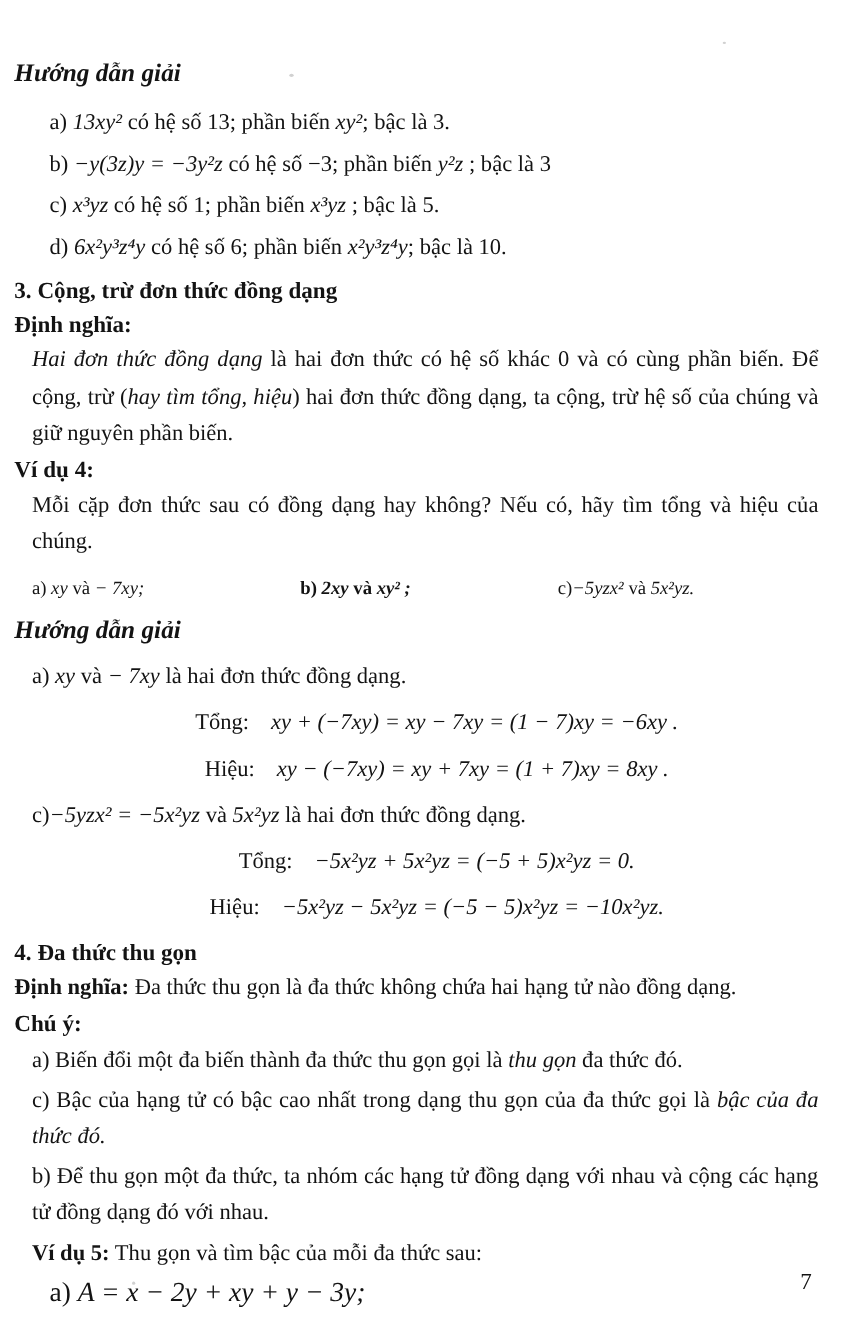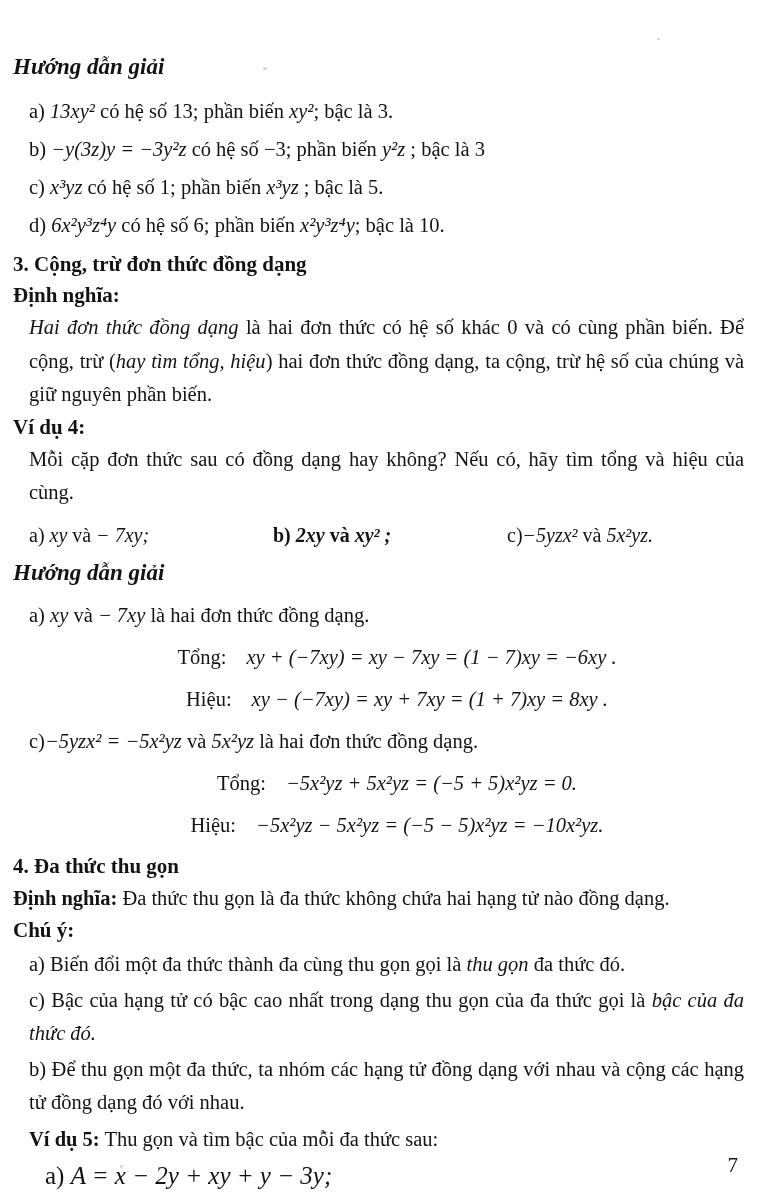--- a/index.html
+++ b/index.html
@@ -15,34 +15,34 @@
   .c{}
   .sol-title{
     font-weight:bold;font-style:italic;
     font-size:23px;line-height:30px;
     margin-bottom:10px;
   }
   .sol-title2{margin-top:6px;margin-bottom:6px;}
   .m{font-style:italic;}
   .b{font-weight:bold;}
   .item{
-    margin-left:16px;font-size:20.5px;line-height:38px;
+    margin-left:32px;font-size:20.5px;line-height:38px;
     white-space:nowrap;
   }
   .heading{
     font-weight:bold;font-size:21px;line-height:31px;margin-top:5px;
   }
   .subhead{font-weight:bold;font-size:21px;line-height:31px;}
   .para{
     margin-left:16px;font-size:20.5px;line-height:33.5px;
     text-align:justify;
   }
   .pairs{
     display:flex;margin-left:16px;margin-top:8px;margin-bottom:4px;
-    font-size:20px;line-height:34px;
+    font-size:17px;line-height:34px;
   }
   .pair-a{width:244px;}
   .pair-b{width:234px;font-weight:bold;}
   .sline{
     margin-left:16px;font-size:20.5px;line-height:42px;white-space:nowrap;
   }
   .sline-op{margin-left:37px;text-align:center;}
   .sline-op .mexp{margin-left:20px;}
   .note{margin-top:2px;}
   .eq-line{
@@ -77,21 +77,21 @@
     <span>d)</span>
     <span class="m">6x²y³z⁴y</span><span> có hệ số 6; phần biến </span><span class="m">x²y³z⁴y</span><span>; bậc là 10.</span>
   </div>
 
   <div class="heading">3. Cộng, trừ đơn thức đồng dạng</div>
   <div class="subhead">Định nghĩa:</div>
   <div class="para">
     <span class="m">Hai đơn thức đồng dạng</span><span> là hai đơn thức có hệ số khác 0 và có cùng phần biến. Để cộng, trừ (</span><span class="m">hay tìm tổng, hiệu</span><span>) hai đơn thức đồng dạng, ta cộng, trừ hệ số của chúng và giữ nguyên phần biến.</span>
   </div>
   <div class="subhead">Ví dụ 4:</div>
-  <div class="para">Mỗi cặp đơn thức sau có đồng dạng hay không? Nếu có, hãy tìm tổng và hiệu của cùng.</div>
+  <div class="para">Mỗi cặp đơn thức sau có đồng dạng hay không? Nếu có, hãy tìm tổng và hiệu của chúng.</div>
 
   <div class="pairs">
     <span class="pair-a">
       <span>a)</span>
       <span class="m">xy</span><span> và </span><span class="m">− 7xy;</span>
     </span>
     <span class="pair-b">
       <span>b)</span>
       <span class="m">2xy</span><span> và </span><span class="m">xy² ;</span>
     </span>
@@ -123,21 +123,21 @@
     <span>Hiệu:</span><span class="m mexp">−5x²yz − 5x²yz = (−5 − 5)x²yz = −10x²yz.</span>
   </div>
 
   <div class="heading">4. Đa thức thu gọn</div>
   <div class="para" style="margin-left:0;">
     <span class="b">Định nghĩa:</span><span> Đa thức thu gọn là đa thức không chứa hai hạng tử nào đồng dạng.</span>
   </div>
   <div class="subhead">Chú ý:</div>
 
   <div class="para note">
-    <span>a) Biến đổi một đa thức thành đa cùng thu gọn gọi là </span><span class="m">thu gọn</span><span> đa thức đó.</span>
+    <span>a) Biến đổi một đa biến thành đa thức thu gọn gọi là </span><span class="m">thu gọn</span><span> đa thức đó.</span>
   </div>
   <div class="para note">
     <span>c) Bậc của hạng tử có bậc cao nhất trong dạng thu gọn của đa thức gọi là </span><span class="m">bậc của đa thức đó.</span>
   </div>
   <div class="para note">b) Để thu gọn một đa thức, ta nhóm các hạng tử đồng dạng với nhau và cộng các hạng tử đồng dạng đó với nhau.</div>
 
   <div class="para" style="margin-left:16px;margin-top:3px;">
     <span class="b">Ví dụ 5:</span><span> Thu gọn và tìm bậc của mỗi đa thức sau:</span>
   </div>
 

